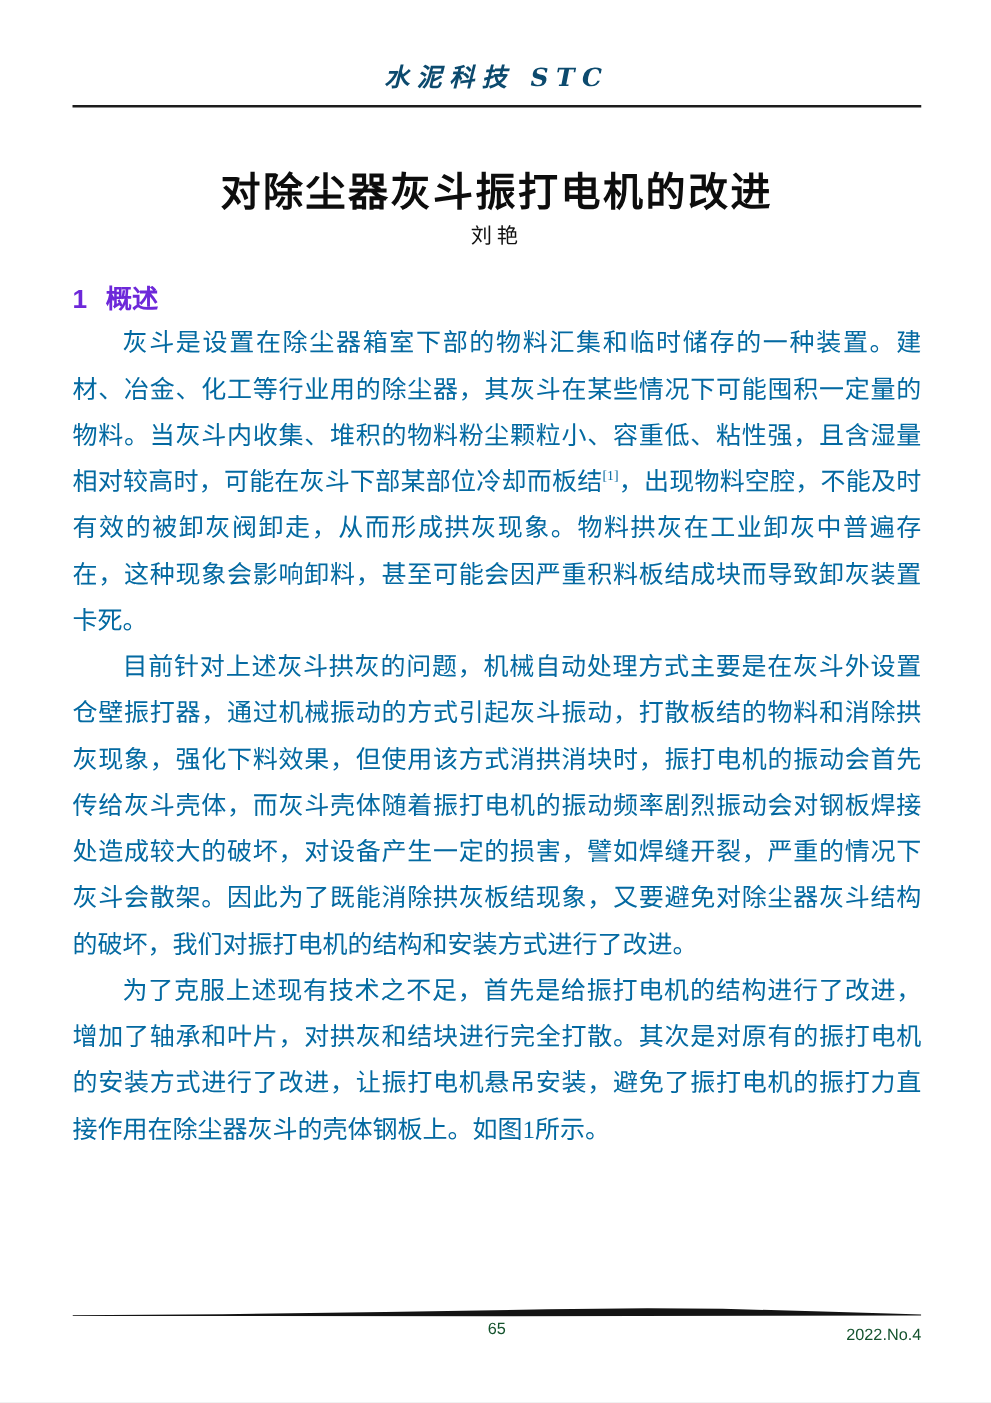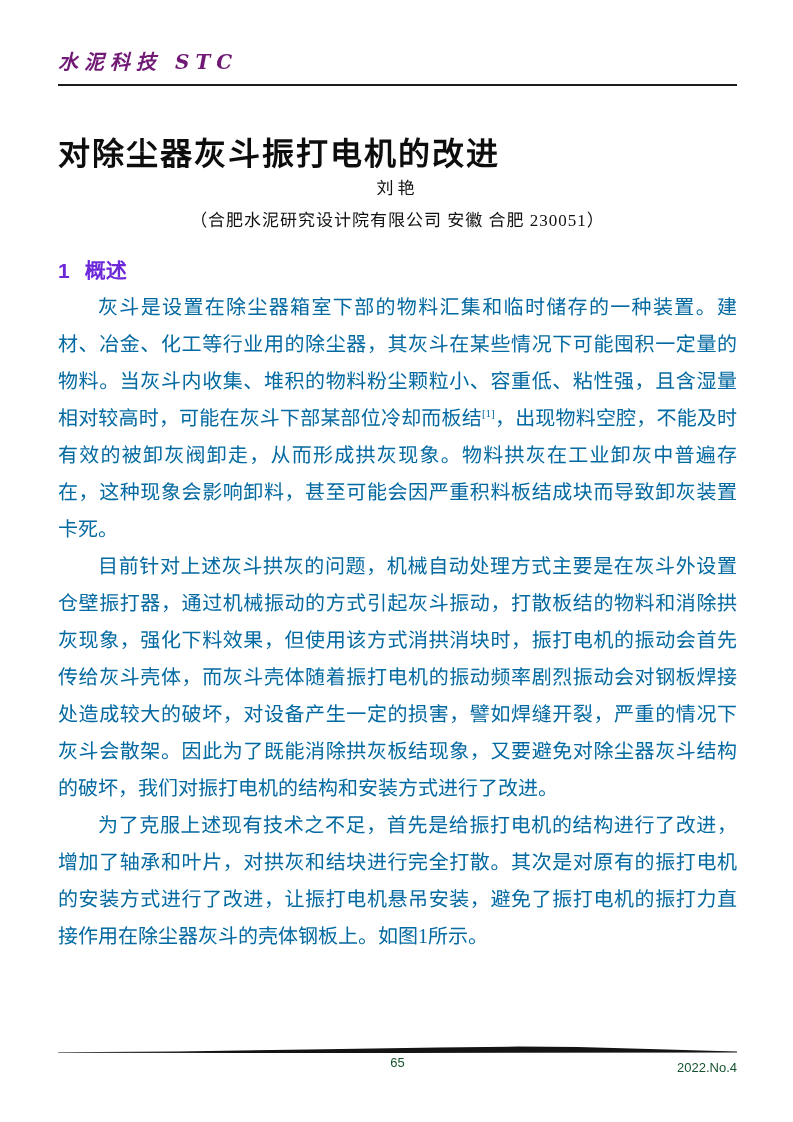--- a/index.html
+++ b/index.html
@@ -9,32 +9,34 @@
     height: 1122px;
     margin: 0 auto;
     background: #ffffff;
     position: relative;
     color: #111111;
     padding: 46px 56px 0 58px;
     font-family: "Liberation Serif", "DejaVu Serif", serif;
     overflow: hidden;
   }
   .journal-name {
+    text-align: center;
     font-family: "DejaVu Serif", serif;
     font-style: italic;
     font-weight: 600;
     font-size: 20px;
     letter-spacing: 6px;
-    color: #701a75;
+    color: #0c4a6e;
   }
   .header-rule {
     border-bottom: 2.5px solid #1c1c1c;
     margin-top: 9px;
   }
   .article-title {
+    text-align: center;
     font-family: Liberation Serif, serif;
     font-weight: 700;
     font-size: 32px;
     letter-spacing: 2px;
     margin-top: 42px;
     color: #0d0d0d;
   }
   .author {
     text-align: center;
     font-size: 17px;
@@ -91,21 +93,20 @@
 
   <div class="header">
     <div class="journal-name">水泥科技 STC</div>
     <div class="header-rule"></div>
   </div>
 
   <h1 class="article-title">对除尘器灰斗振打电机的改进</h1>
 
   <div class="author">刘艳</div>
 
-  <div class="affiliation">（合肥水泥研究设计院有限公司 安徽 合肥 230051）</div>
 
   <div class="section">
     <h2 class="sec-heading">
       <span class="sec-num">1</span><span class="sec-title">概述</span>
     </h2>
     <p class="body-para"><span>灰斗是设置在除尘器箱室下部的物料汇集和临时储存的一种装置。建材、冶金、化工等行业用的除尘器，其灰斗在某些情况下可能囤积一定量的物料。当灰斗内收集、堆积的物料粉尘颗粒小、容重低、粘性强，且含湿量相对较高时，可能在灰斗下部某部位冷却而板结</span><sup class="ref">[1]</sup><span>，出现物料空腔，不能及时有效的被卸灰阀卸走，从而形成拱灰现象。物料拱灰在工业卸灰中普遍存在，这种现象会影响卸料，甚至可能会因严重积料板结成块而导致卸灰装置卡死。</span></p>
     <p class="body-para">目前针对上述灰斗拱灰的问题，机械自动处理方式主要是在灰斗外设置仓壁振打器，通过机械振动的方式引起灰斗振动，打散板结的物料和消除拱灰现象，强化下料效果，但使用该方式消拱消块时，振打电机的振动会首先传给灰斗壳体，而灰斗壳体随着振打电机的振动频率剧烈振动会对钢板焊接处造成较大的破坏，对设备产生一定的损害，譬如焊缝开裂，严重的情况下灰斗会散架。因此为了既能消除拱灰板结现象，又要避免对除尘器灰斗结构的破坏，我们对振打电机的结构和安装方式进行了改进。</p>
   </div>
 
   <div class="section">

